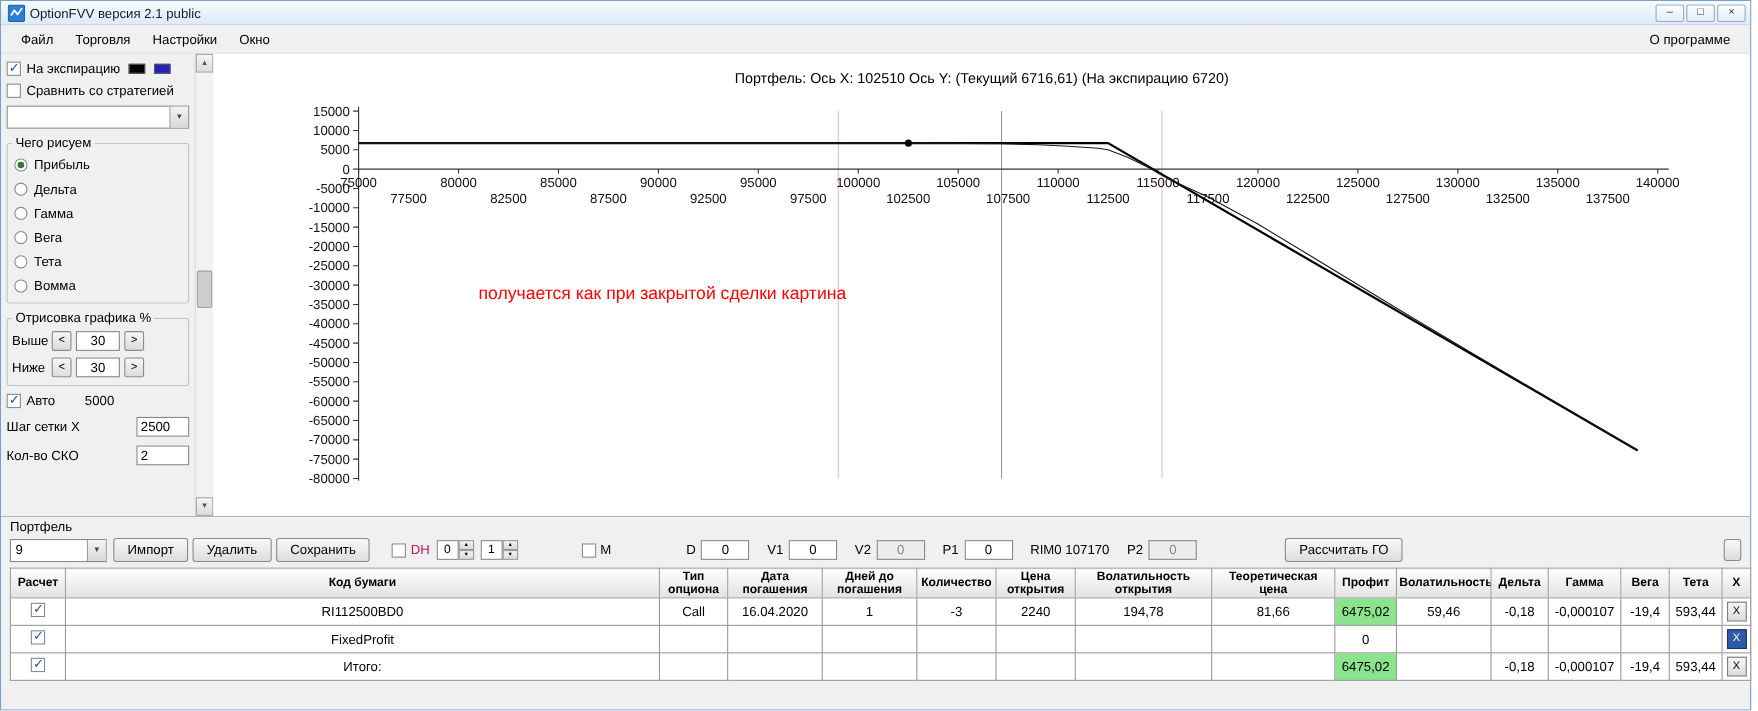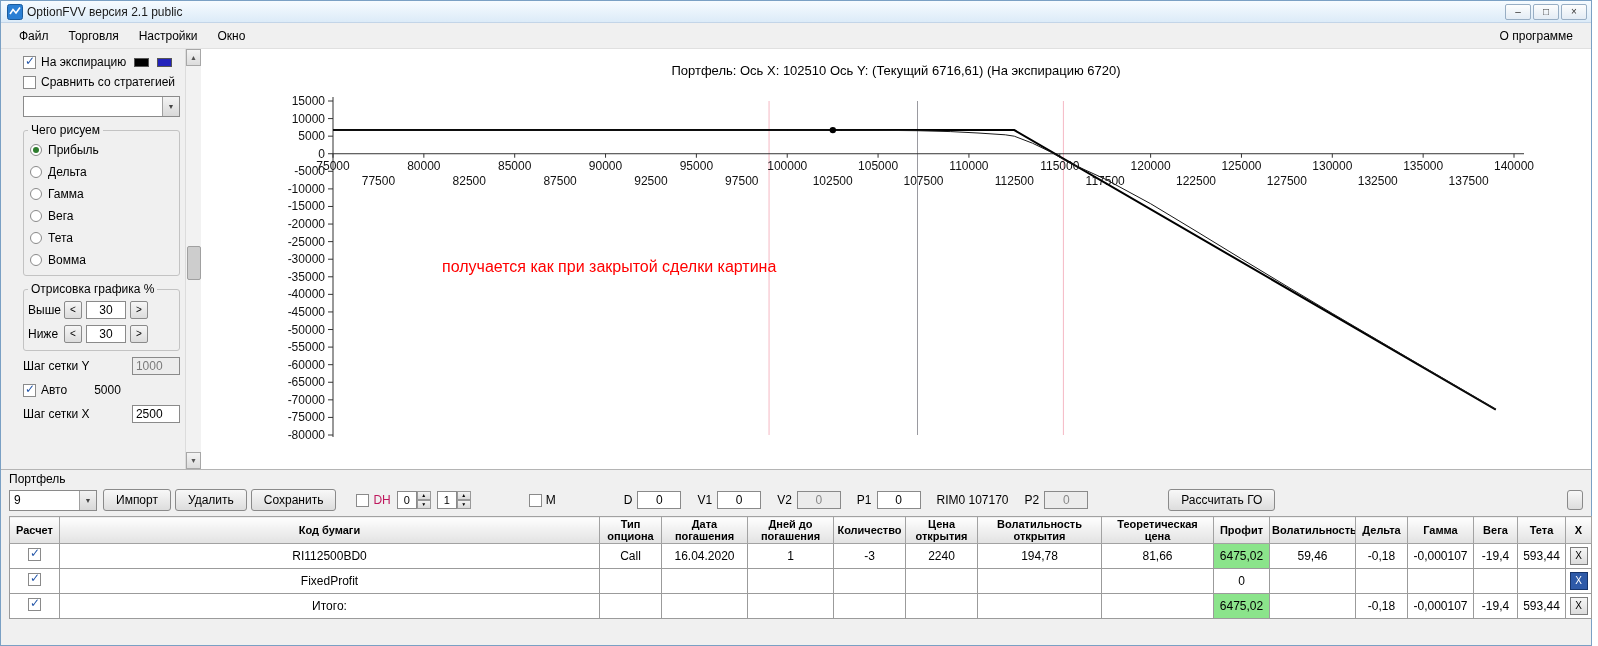--- a/index.html
+++ b/index.html
@@ -26,21 +26,21 @@
   .tabbar { height:22px; display:flex; align-items:flex-end; padding-left:2px; background:#f0f0f0;
             border-bottom:1px solid #919191; }
   #tabbar-tabs { display:flex; align-items:flex-end; }
   .tab { font-size:11px; padding:3px 7px 2px 7px; background:linear-gradient(#f4f4f4,#dfdfdf);
          border:1px solid #8e8e8e; border-bottom:none; border-radius:2px 2px 0 0; margin-right:1px;
          height:18px; white-space:nowrap; }
   .tab.active { background:#fff; height:21px; margin-bottom:-1px; position:relative; z-index:2;
                 border-bottom:1px solid #fff; }
 
   
-  .content { display:flex; height:420px;padding-left:17px; }
+  .content { display:flex; height:420px; }
   .sidebar { width:176px; padding:3px 5px 0 5px; background:#f0f0f0; overflow:hidden; }
   .check-row { display:flex; align-items:center; gap:5px; padding:3px 0; }
   .lbl { white-space:nowrap; }
   .cb { display:inline-block; width:13px; height:13px; background:#fff; border:1px solid #8a8a8a;
         position:relative; flex:none; }
   .cb.checked::after { content:"✓"; position:absolute; left:1px; top:-3px; font-size:12px;
                        font-weight:bold; color:#2456a8; }
   .swatch { width:15px; height:9px; display:inline-block; border:1px solid #555; margin-left:3px; }
   .combo { height:21px; background:#fff; border:1px solid #8a8a8a; display:flex; align-items:center;
            margin:4px 0; width:100%; }
@@ -206,31 +206,31 @@
             </div>
             <div class="spin-row">
               <span class="spin-label">Ниже</span>
               <button class="mini-btn">&lt;</button>
               <input class="spin-input" value="30" style="">
               <button class="mini-btn">&gt;</button>
             </div>
           </div>
       </fieldset>
       <div class="field-row">
-        <span class="lbl">Шаг сетки Y</span>
-        <input class="tinput disabled" disabled="" value="1000" style="">
-      </div>
-      <div class="field-row">
         <span class="cb checked"></span>
         <span class="lbl">Авто</span>
         <span class="auto-val">5000</span>
       </div>
       <div class="field-row">
         <span class="lbl">Шаг сетки X</span>
         <input class="tinput" value="2500" style="">
+      </div>
+      <div class="field-row">
+        <span class="lbl">Кол-во СКО</span>
+        <input class="tinput" value="2" style="">
       </div>
     </div>
 
     <div class="vscroll">
       <div class="varrow">▲</div>
       <div class="vtrack">
         <div class="vthumb"></div>
       </div>
       <div class="varrow">▼</div>
     </div>

